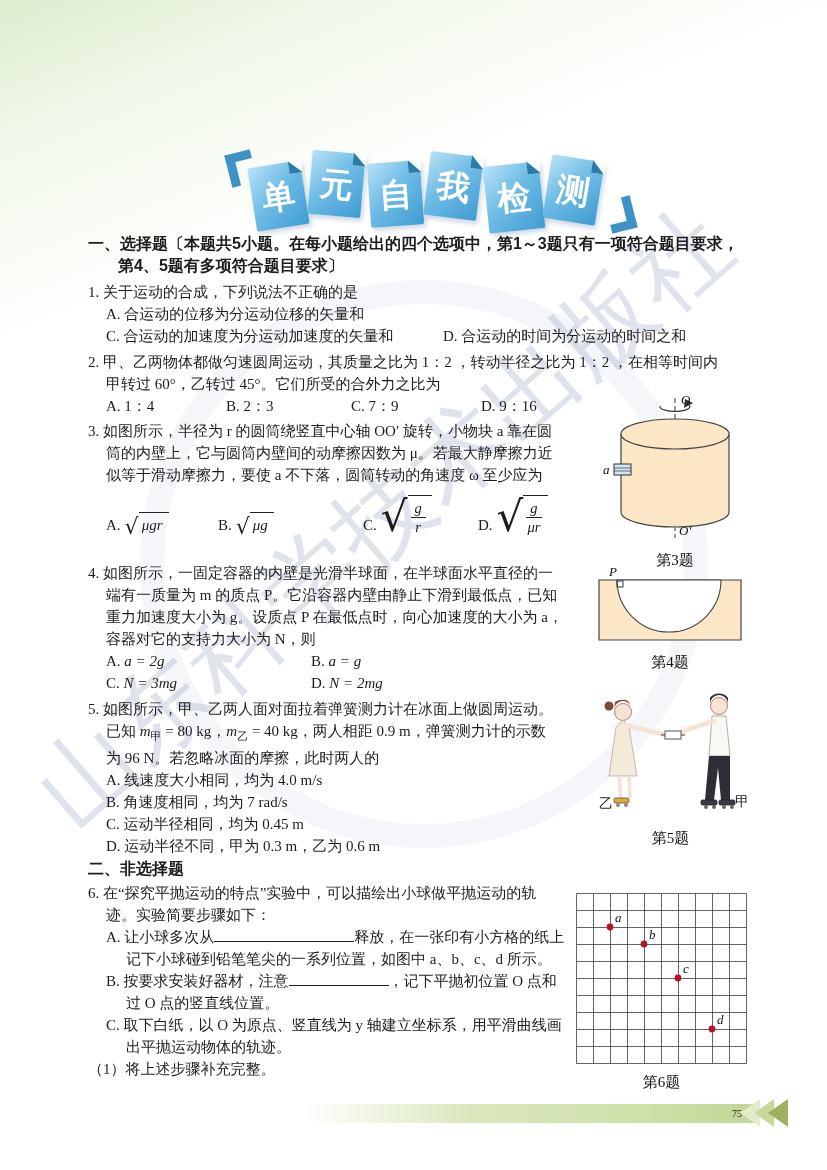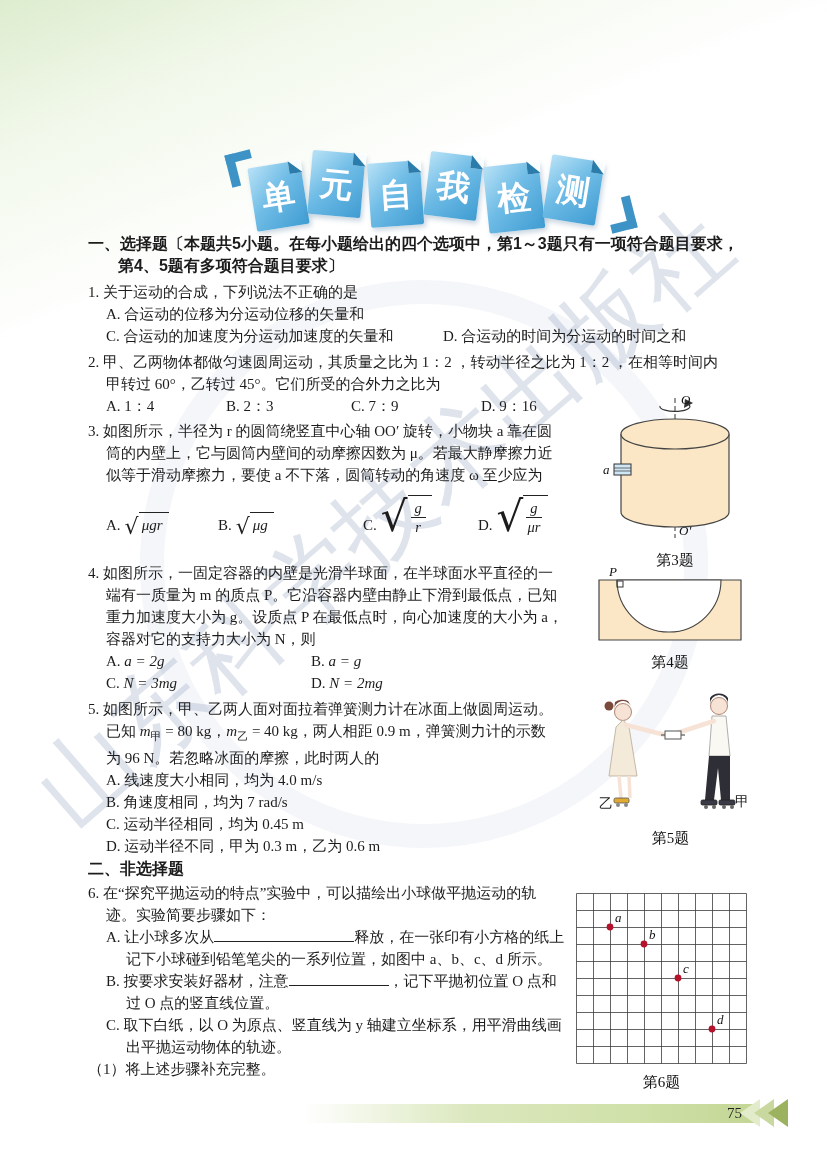--- a/index.html
+++ b/index.html
@@ -59,21 +59,21 @@
 
   
   .fig{position:absolute;}
   .fig .cap{text-align:center;font-size:15px;margin-top:5px;color:#111;}
   svg text{font-family:"Liberation Serif",serif;}
 
   
   .footer-bar{position:absolute;left:0;top:1104px;width:758px;height:19px;
     background:linear-gradient(90deg, rgba(207,224,168,0) 40%, rgba(207,224,168,.75) 62%, #cfe0a8 85%, #c3d694 100%);
     display:flex;align-items:center;justify-content:flex-end;}
-  .footer-bar .pnum{font-size:15px;color:#222;padding-right:16px;font-family:"Liberation Serif",serif;}
+  .footer-bar .pnum{font-size:10px;color:#222;padding-right:16px;font-family:"Liberation Serif",serif;}
   .tri{position:absolute;width:0;height:0;border-top:14px solid transparent;border-bottom:14px solid transparent;}
   .tri1{left:740px;top:1099px;border-right:20px solid #e3ecca;}
   .tri2{left:754px;top:1099px;border-right:20px solid #c9d89e;}
   .tri3{left:768px;top:1099px;border-right:20px solid #9db25e;}
 </style>
 </head>
 <body>
 
 <div class="page">
   <div class="top-wash"></div>

